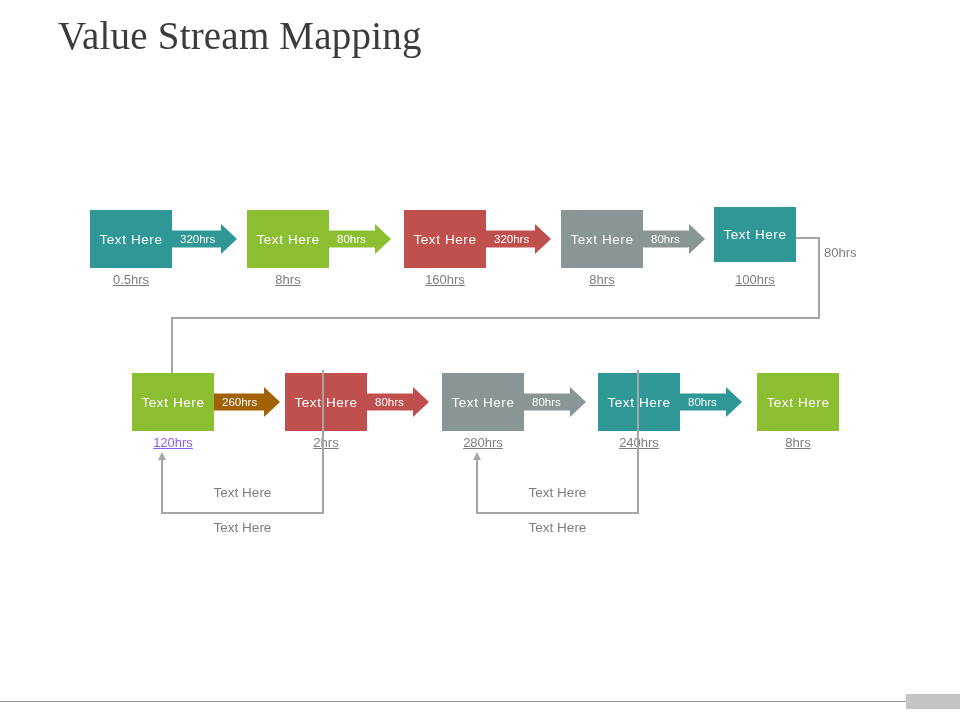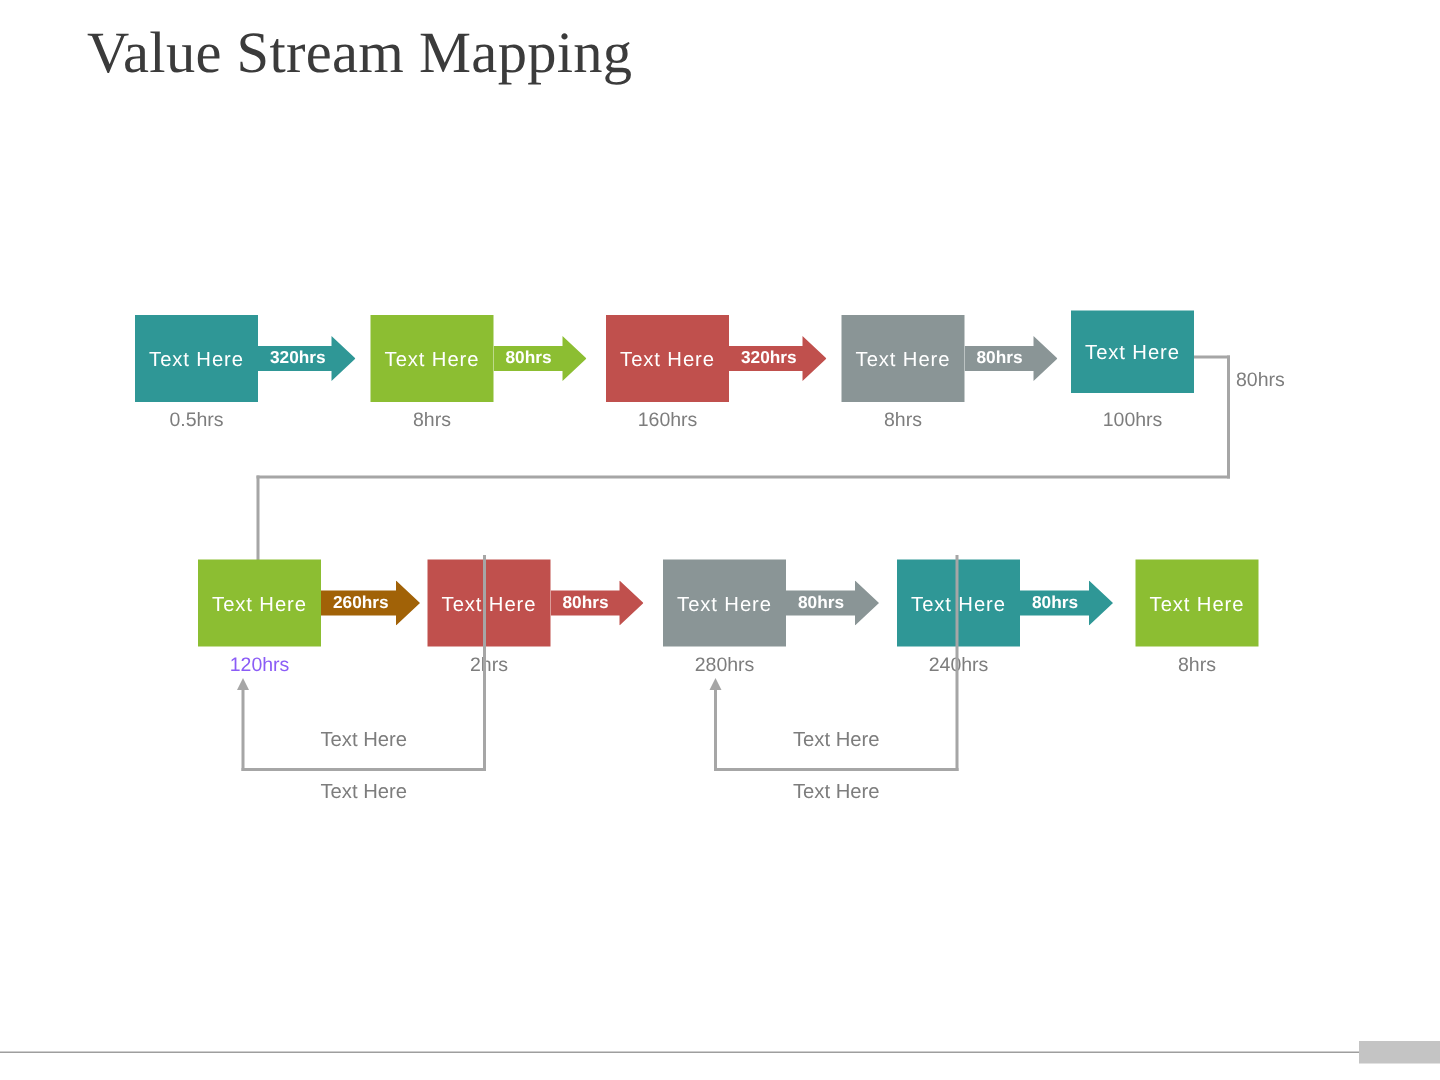--- a/index.html
+++ b/index.html
@@ -65,34 +65,35 @@
     height: 30px;
     display: flex;
     align-items: center;
     clip-path: polygon(0 22%, calc(100% - 16px) 22%, calc(100% - 16px) 0,
                        100% 50%, calc(100% - 16px) 100%, calc(100% - 16px) 78%, 0 78%);
   }
 
   .step .arrow-label {
     color: #ffffff;
     font-size: 11.5px;
-    font-weight: bold;
+    font-weight: normal;
     white-space: nowrap;
     padding-left: 8px;
   }
 
   .step .hrs {
     position: absolute;
     left: 0;
     top: 62px;
     width: 82px;
     text-align: center;
     font-size: 13px;
     color: #7d7d7d;
     white-space: nowrap;
+    text-decoration: underline;
   }
 
   
   .conn { position: absolute; background: #a6a6a6; }
   .conn.h { height: 2px; }
   .conn.v { width: 2px; }
 
   #conn-label {
     position: absolute;
     left: 824px;

